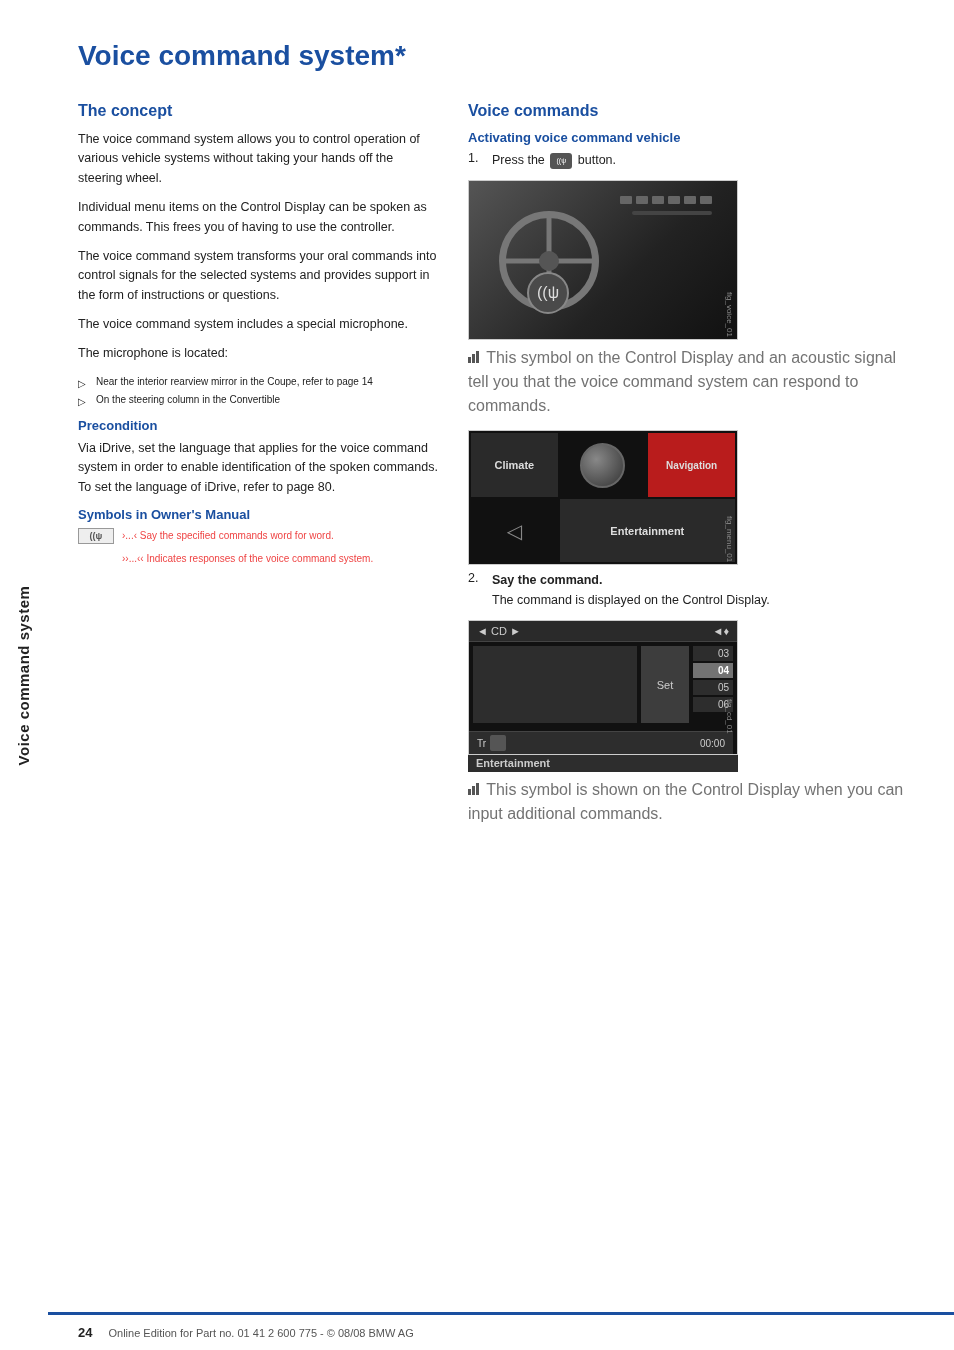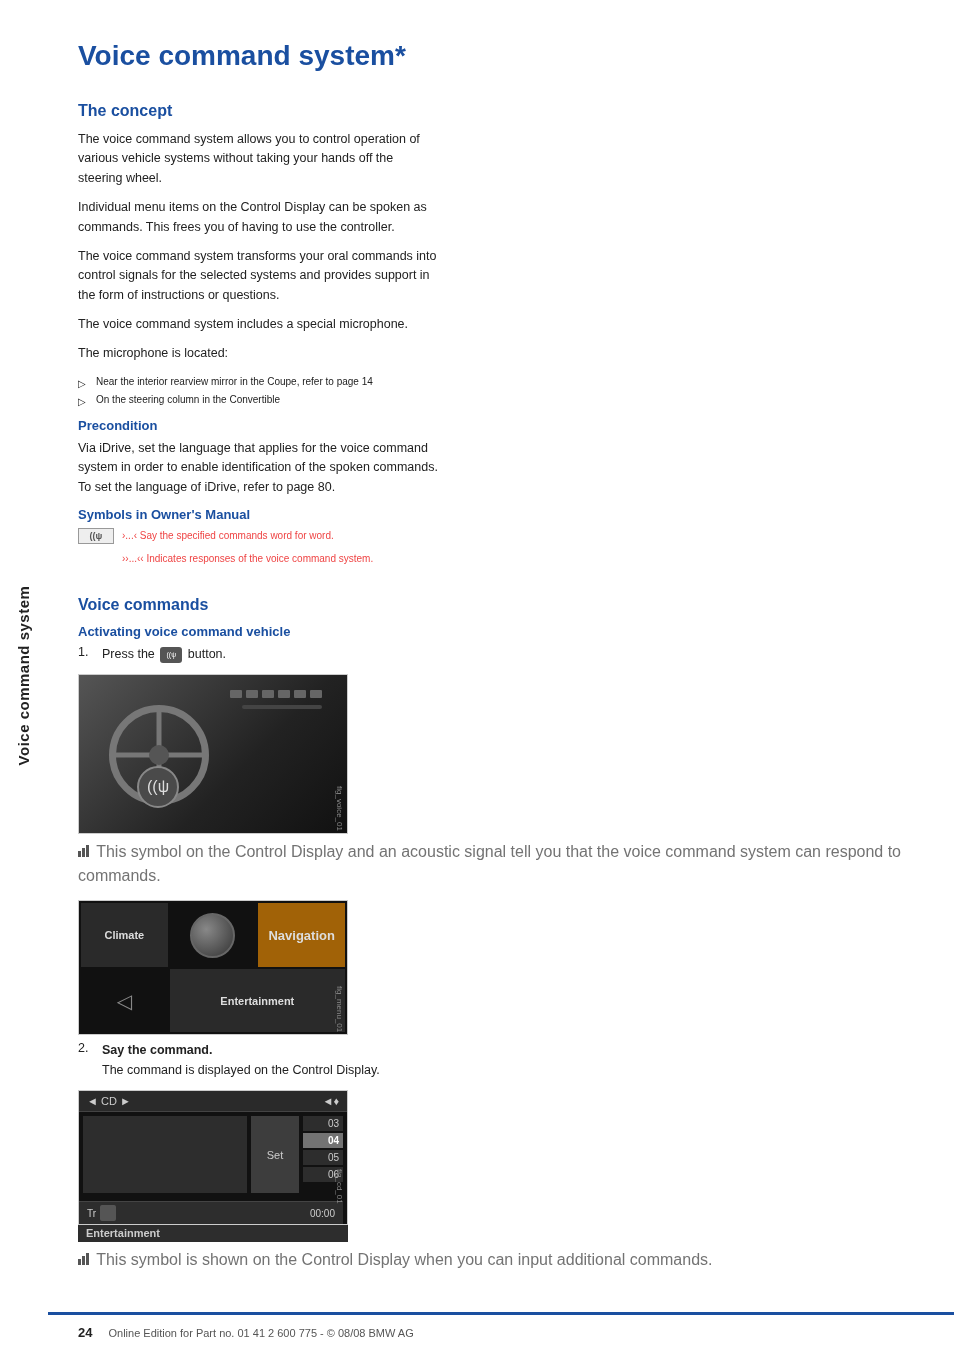--- a/index.html
+++ b/index.html
@@ -49,21 +49,20 @@
       font-weight: bold;
       color: #1a4fa0;
       margin-bottom: 30px;
       border-bottom: none;
     }
 
     
     .two-col {
       display: flex;
       gap: 30px;
-      flex-direction: column;
     }
 
     .col-left {
       flex: 1;
       max-width: 360px;
     }
 
     .col-right {
       flex: 1;
     }
@@ -345,21 +344,21 @@
       </p>
 
       <div class="screenshot-img" style="width:270px; height:135px; background:#111; display:grid; grid-template-columns:1fr 1fr 1fr; grid-template-rows:1fr 1fr; gap:2px; padding:2px; margin-bottom:6px; position:relative;">
         <div style="background:#2a2a2a; display:flex; align-items:center; justify-content:center; color:#ddd; font-size:11px; font-weight:bold;">
           <span>Climate</span>
         </div>
 
         <div style="background:#111; display:flex; align-items:center; justify-content:center;">
           <div style="width:45px; height:45px; border-radius:50%; background:radial-gradient(circle at 35% 35%, #888, #333); border:2px solid #666;"></div>
         </div>
-        <div style="background:#a16207; display:flex; align-items:center; justify-content:center; color:#ddd; font-size:13px; font-weight:bold;">
+        <div style="background:#b91c1c; display:flex; align-items:center; justify-content:center; color:#ddd; font-size:10px; font-weight:bold;">
           <span>Navigation</span>
         </div>
 
         <div style="background:#111; display:flex; align-items:center; justify-content:center; color:#888; font-size:20px;">◁</div>
         <div style="background:#2a2a2a; display:flex; align-items:center; justify-content:center; color:#ddd; font-size:11px; font-weight:bold; grid-column:2/4;">
           <span>Entertainment</span>
         </div>
         <div class="image-label" style="position:absolute;bottom:2px;right:3px;font-size:8px;color:#888;writing-mode:vertical-rl;">fig_menu_01</div>
       </div>
 

